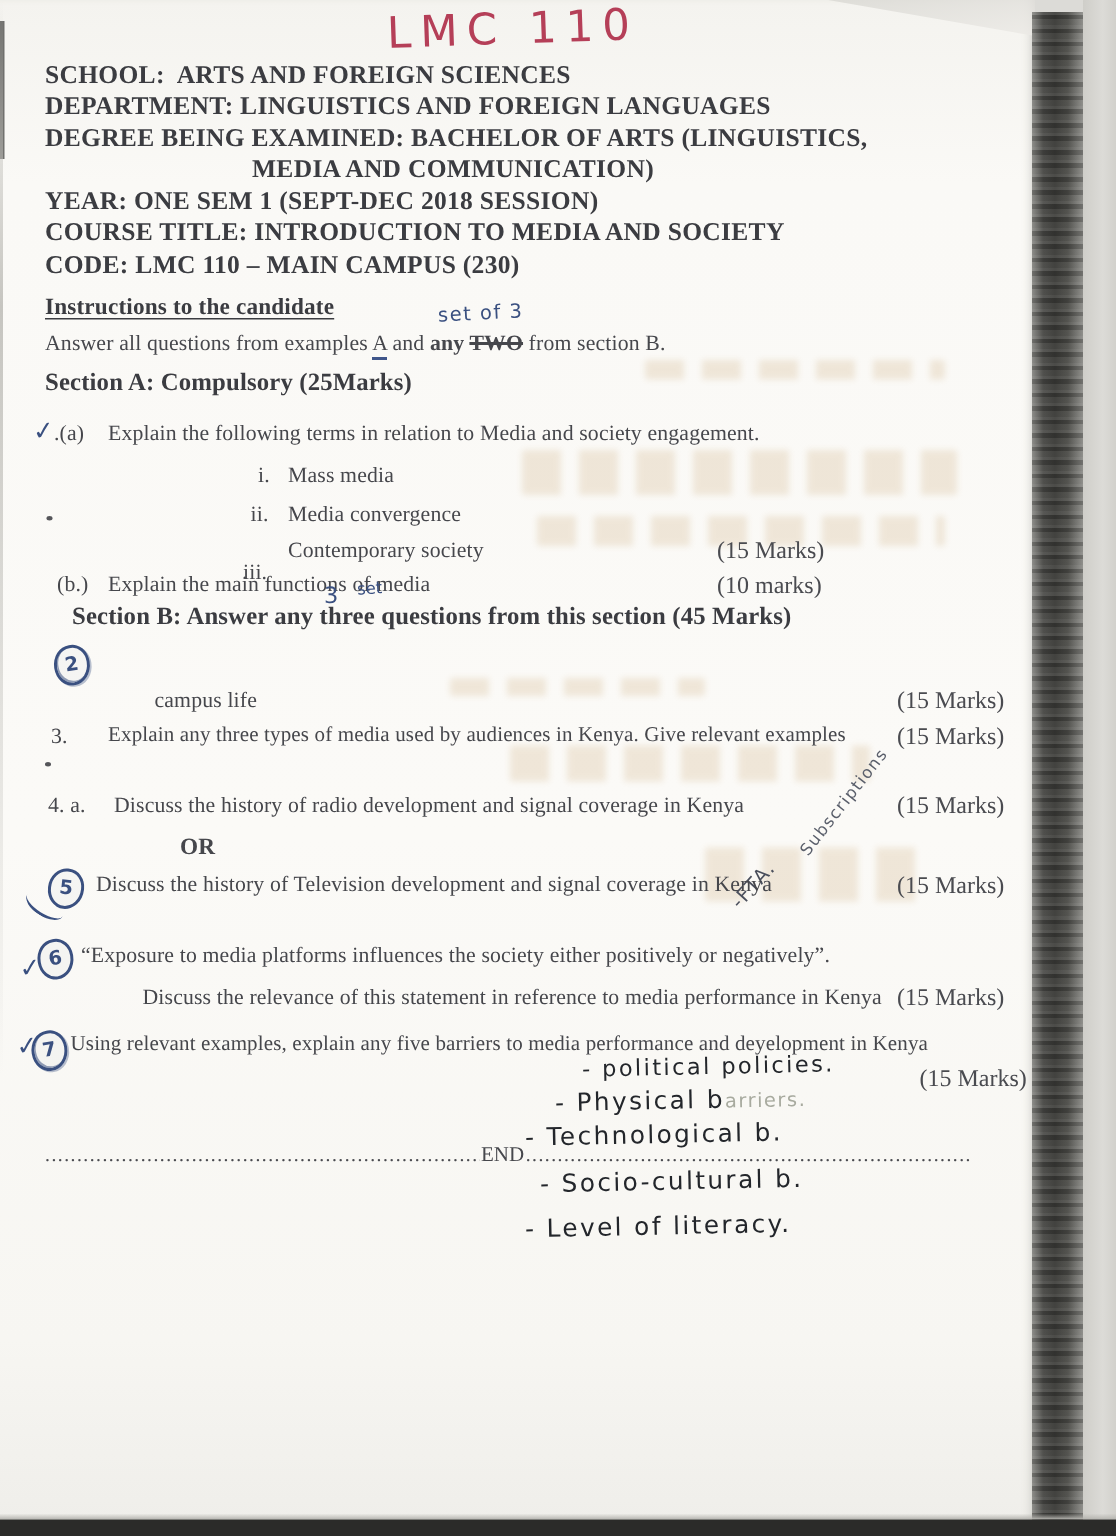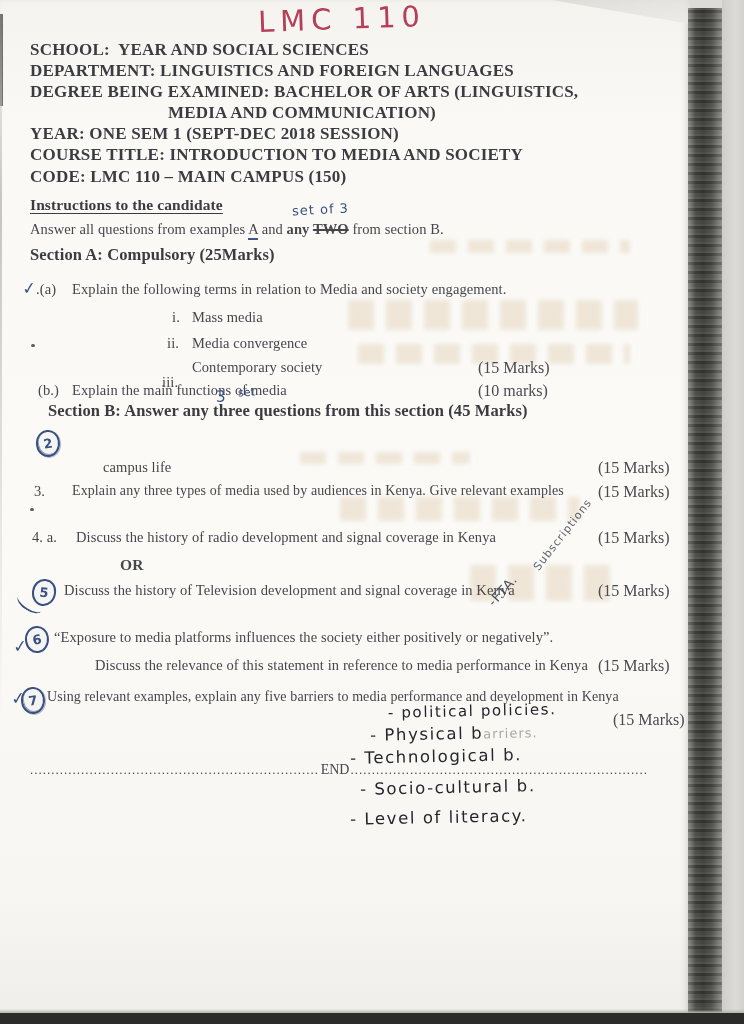--- a/index.html
+++ b/index.html
@@ -69,27 +69,27 @@
 
   <div class="ghost" style="left:430px;top:240px;width:200px;height:13px;"></div>
   <div class="ghost" style="left:348px;top:300px;width:290px;height:30px;"></div>
   <div class="ghost" style="left:358px;top:344px;width:272px;height:20px;"></div>
   <div class="ghost" style="left:300px;top:452px;width:170px;height:12px;"></div>
   <div class="ghost" style="left:340px;top:497px;width:240px;height:24px;"></div>
   <div class="ghost" style="left:470px;top:565px;width:150px;height:36px;"></div>
 
   <div class="red" style="left:258px;top:2px;">LMC 110</div>
 
-  <div class="print hdr" style="left:30px;top:40px;">SCHOOL:  YEAR AND SOCIAL SCIENCES</div>
+  <div class="print hdr" style="left:30px;top:40px;">SCHOOL:  ARTS AND FOREIGN SCIENCES</div>
   <div class="print hdr" style="left:30px;top:61px;">DEPARTMENT: LINGUISTICS AND FOREIGN LANGUAGES</div>
   <div class="print hdr" style="left:30px;top:82px;">DEGREE BEING EXAMINED: BACHELOR OF ARTS (LINGUISTICS,</div>
   <div class="print hdr" style="left:168px;top:103px;">MEDIA AND COMMUNICATION)</div>
   <div class="print hdr" style="left:30px;top:124px;">YEAR: ONE SEM 1 (SEPT-DEC 2018 SESSION)</div>
   <div class="print hdr" style="left:30px;top:145px;">COURSE TITLE: INTRODUCTION TO MEDIA AND SOCIETY</div>
-  <div class="print hdr" style="left:30px;top:167px;">CODE: LMC 110 – MAIN CAMPUS (150)</div>
+  <div class="print hdr" style="left:30px;top:167px;">CODE: LMC 110 – MAIN CAMPUS (230)</div>
 
   <div class="print instr" style="left:30px;top:196px;">Instructions to the candidate</div>
   <div class="print" style="left:30px;top:221px;"><span>Answer all questions from examples </span><span class="ualetter">A</span><span> and </span><span class="b">any </span><span class="strike">TWO</span><span> from section B.</span></div>
   <div class="hwb" style="left:292px;top:202px;font-size:13px;transform:rotate(-3deg);letter-spacing:1px;">set of 3</div>
 
   <div class="print sec" style="left:30px;top:245px;">Section A: Compulsory (25Marks)</div>
   <div class="check" style="left:22px;top:278px;">✓</div>
   <div class="print" style="left:36px;top:281px;">.(a)</div>
   <div class="print" style="left:72px;top:281px;">Explain the following terms in relation to Media and society engagement.</div>
 

